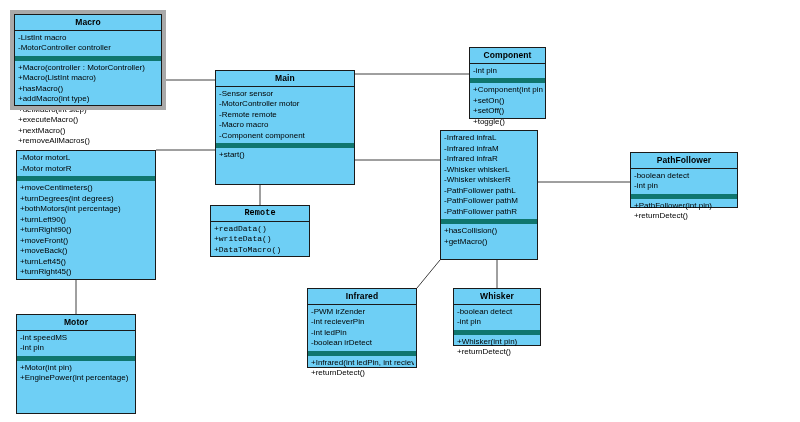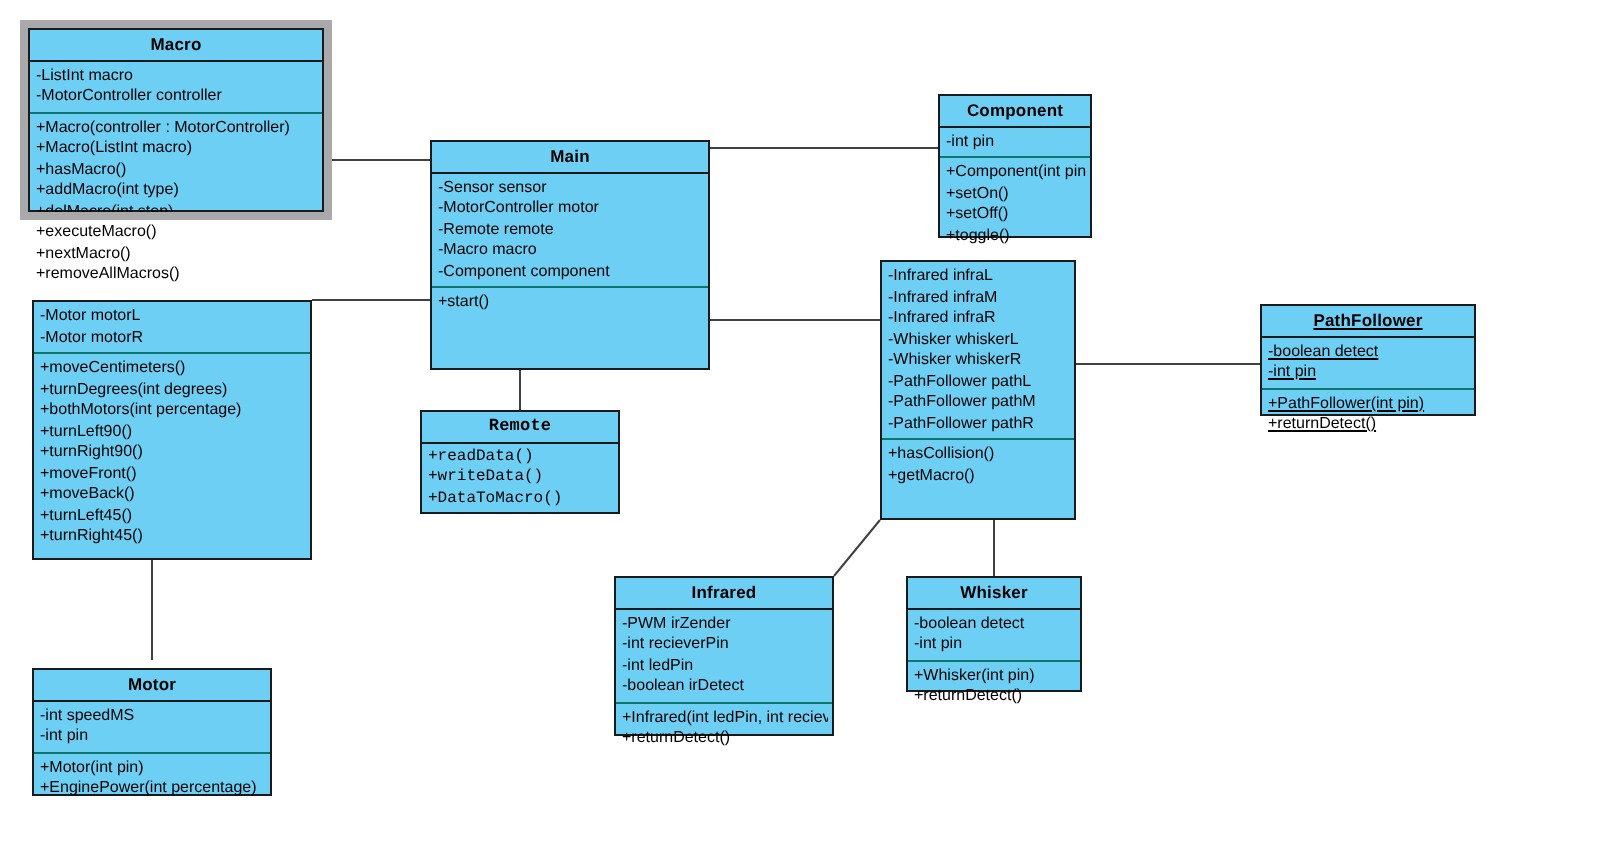--- a/index.html
+++ b/index.html
@@ -42,21 +42,21 @@
     font-size: 8.5px;
     padding: 2px 2px 2px 2px;
     border-bottom: 1px solid #1a1a1a;
     background: #6ecff5;
     letter-spacing: .1px;
   }
   .uml-compartment {
     padding: 2px 2px 2px 3px;
   }
   .uml-compartment.bordered {
-    border-bottom: 1px solid #0f766e;
+    border-bottom: 5px solid #0f766e;
   }
   .uml-compartment .uml-feature {
     white-space: nowrap;
     overflow: hidden;
     display: block;
   }
   .uml-feature.static {
     text-decoration: underline;
   }
 </style>
@@ -103,21 +103,21 @@
           <span class="uml-feature">+turnDegrees(int degrees)</span>
           <span class="uml-feature">+bothMotors(int percentage)</span>
           <span class="uml-feature">+turnLeft90()</span>
           <span class="uml-feature">+turnRight90()</span>
           <span class="uml-feature">+moveFront()</span>
           <span class="uml-feature">+moveBack()</span>
           <span class="uml-feature">+turnLeft45()</span>
           <span class="uml-feature">+turnRight45()</span>
         </div>
       </div>
-      <div class="uml-class" style="left: 16px; top: 334px; width: 120px; height: 64px;">
+      <div class="uml-class" style="left: 16px; top: 314px; width: 120px; height: 100px;">
         <div class="uml-name">Motor</div>
         <div class="uml-compartment bordered">
           <span class="uml-feature">-int speedMS</span>
           <span class="uml-feature">-int pin</span>
         </div>
         <div class="uml-compartment">
           <span class="uml-feature">+Motor(int pin)</span>
           <span class="uml-feature">+EnginePower(int percentage)</span>
         </div>
       </div>
@@ -155,21 +155,21 @@
           <span class="uml-feature">-Whisker whiskerR</span>
           <span class="uml-feature">-PathFollower pathL</span>
           <span class="uml-feature">-PathFollower pathM</span>
           <span class="uml-feature">-PathFollower pathR</span>
         </div>
         <div class="uml-compartment">
           <span class="uml-feature">+hasCollision()</span>
           <span class="uml-feature">+getMacro()</span>
         </div>
       </div>
-      <div class="uml-class" style="left: 630px; top: 152px; width: 108px; height: 56px; text-decoration: underline;">
+      <div class="uml-class" style="left: 630px; top: 152px; width: 108px; height: 56px;">
         <div class="uml-name">PathFollower</div>
         <div class="uml-compartment bordered">
           <span class="uml-feature">-boolean detect</span>
           <span class="uml-feature">-int pin</span>
         </div>
         <div class="uml-compartment">
           <span class="uml-feature">+PathFollower(int pin)</span>
           <span class="uml-feature">+returnDetect()</span>
         </div>
       </div>

